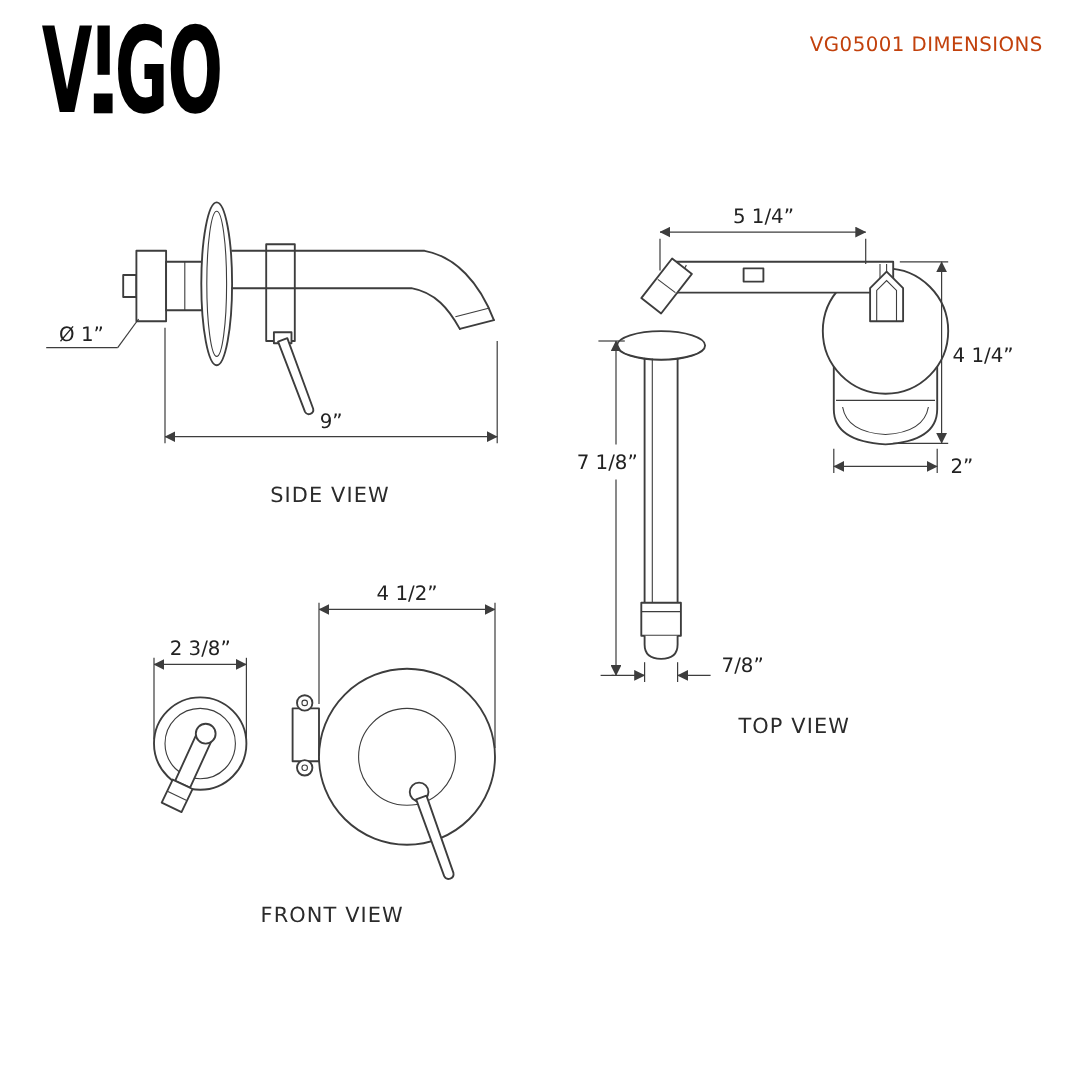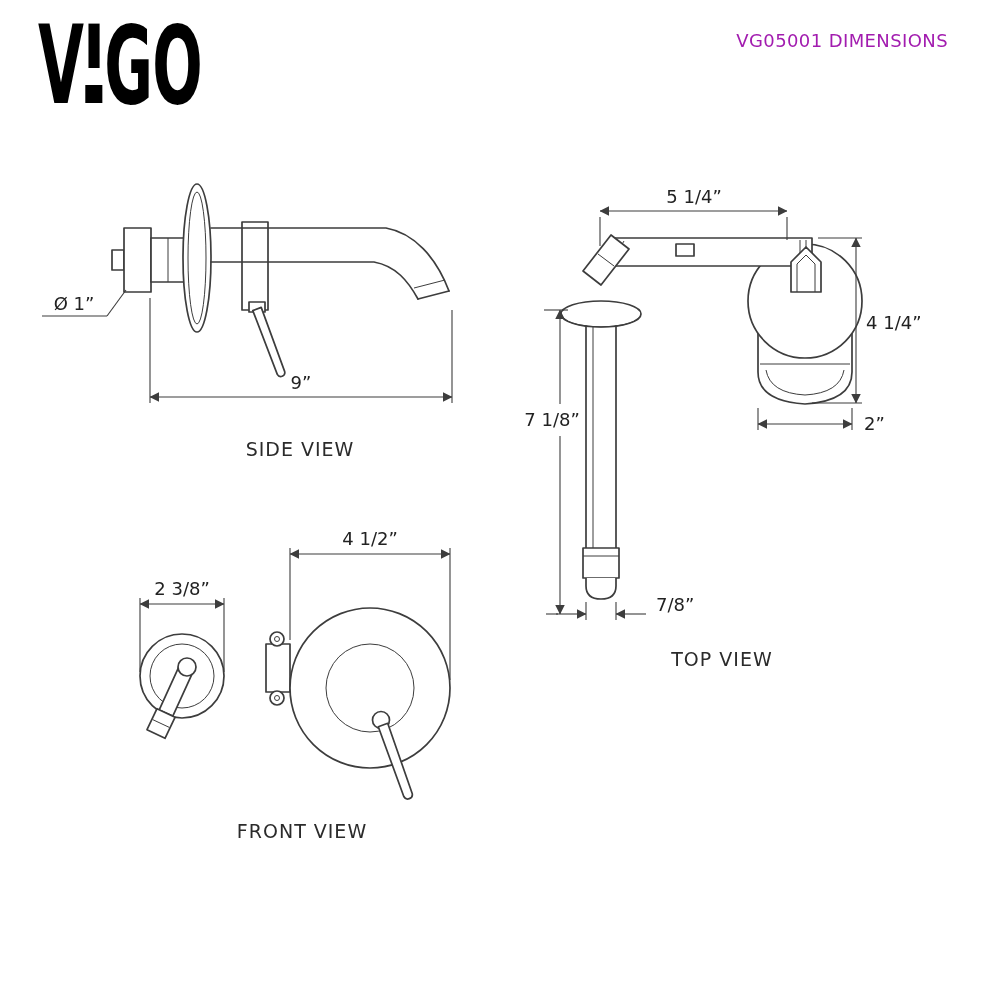--- a/index.html
+++ b/index.html
@@ -21,21 +21,21 @@
   .logo-i::before {
     content:""; position:absolute; left:-2px; right:-2px;
     top:52%; bottom:6%; background:#fff;
   }
   .logo-i::after {
     content:""; position:absolute; left:10%; right:10%;
     bottom:16%; height:16%; background:#000;
   }
   .sheet-title {
     position:absolute; top:30px; right:42px;
-    font-size:18px; color:#a21caf; letter-spacing:0.4px;
+    font-size:18px; color:#c2410c; letter-spacing:0.4px;
   }
   
   svg.sheet { position:absolute; left:0; top:0; }
   .part  { fill:#ffffff; stroke:#3d3d3d; stroke-width:1.7; stroke-linejoin:round; }
   .line  { fill:none;    stroke:#3d3d3d; stroke-width:1.7; stroke-linecap:round; }
   .thin  { fill:none;    stroke:#3d3d3d; stroke-width:1;   }
   .dim   { fill:none;    stroke:#3d3d3d; stroke-width:1.1; }
   .dim-label  { font-family:"DejaVu Sans", sans-serif; font-size:18px; fill:#222222; }
   .view-label { font-family:"DejaVu Sans", sans-serif; font-size:19px; fill:#2b2b2b; letter-spacing:1px; }
 </style>

